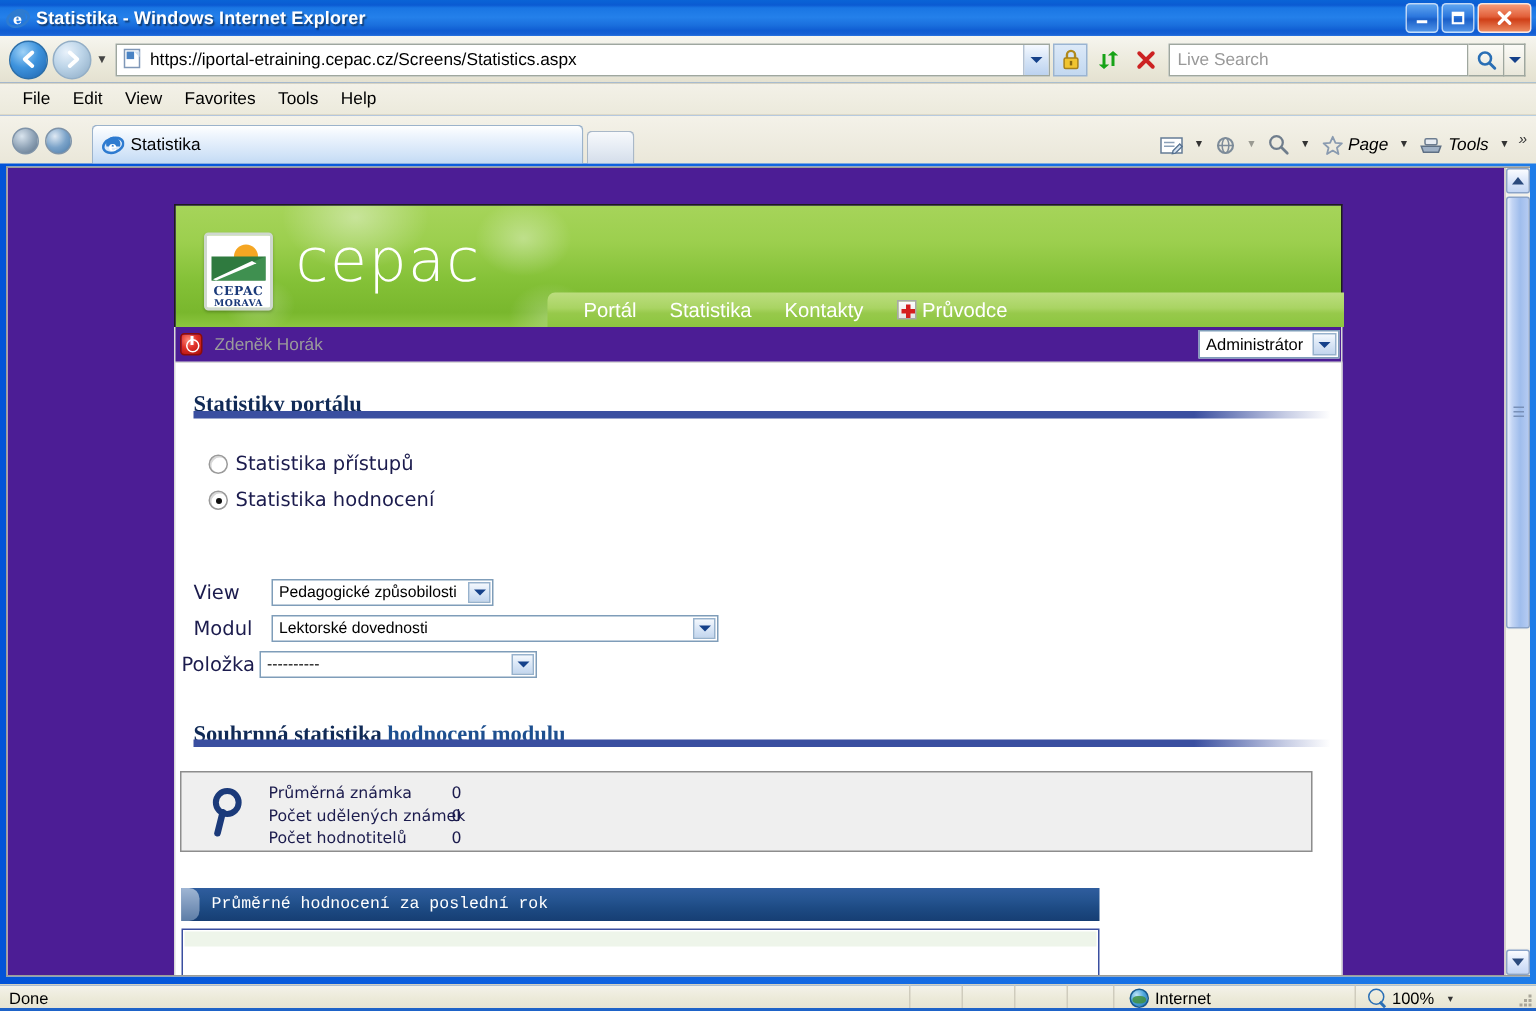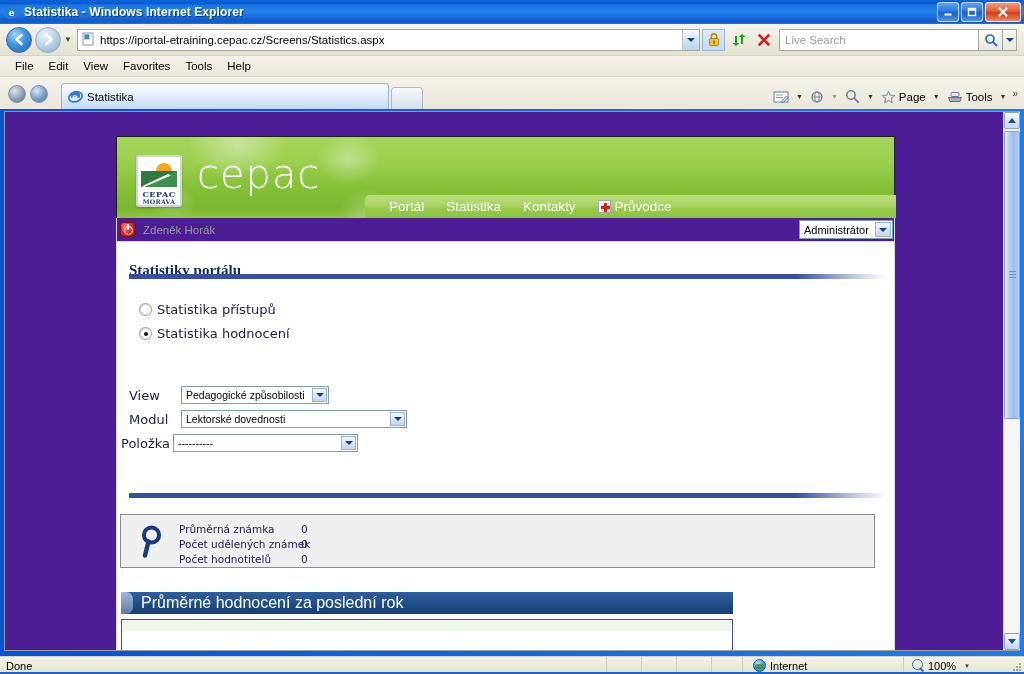--- a/index.html
+++ b/index.html
@@ -210,20 +210,21 @@
     border: 1px solid #a9b8c8;
     border-bottom: none;
     border-radius: 4px 4px 0 0;
     flex: 0 0 auto;
   }
   #tabtools {
     margin-left: auto;
     display: flex; align-items: center;
     margin-bottom: 4px; margin-right: 6px;
     gap: 1px;
+    font-style: italic;
   }
   #tabtools .tt {
     display: flex; align-items: center;
     padding: 1px 3px;
     font-size: 11.5px; color: #000;
   }
   #tabtools .caret { font-size: 7px; color: #333; padding: 0 3px; }
   #tabtools .caret.dim { color: #9a9a92; }
   #tabtools .chev { font-size: 10px; color:#333; margin-left:2px; align-self:flex-start; }
 
@@ -455,22 +456,22 @@
     display: flex; align-items: center;
   }
   #chart-header .nub {
     width: 12px; height: 22px;
     background: linear-gradient(to bottom, #9fb6d4 0%, #7e99bd 50%, #5d7da6 100%);
     border-radius: 0 7px 7px 0;
     flex: 0 0 auto;
     margin-right: 8px;
   }
   #chart-header .ch-label {
-    color: #ffffff; font-size: 16px;
-    font-family: Liberation Sans, sans-serif;
+    color: #ffffff; font-size: 11px;
+    font-family: Liberation Mono, monospace;
   }
   #chart-body {
     position: absolute;
     left: 4px; top: 377px;
     width: 612px; height: 34px;
     background: #ffffff;
     border: 1px solid #3a4fa0;
   }
   #chart-body .inner-tint {
     position: absolute; left: 1px; top: 1px; right: 1px; height: 10px;
@@ -806,37 +807,38 @@
           <span class="form-label">View</span>
           <span class="combo" style="width:148px;">
             <span>Pedagogické způsobilosti</span>
             <span class="btn">
                 <span class="arrow-dn"></span>
               </span>
           </span>
         </div>
         <div class="form-row" style="left:12px; top:168px;">
           <span class="form-label">Modul</span>
-          <span class="combo" style="width:226px;text-align:right;">
+          <span class="combo" style="width:298px;text-align:right;">
             <span>Lektorské dovednosti</span>
             <span class="btn">
                 <span class="arrow-dn"></span>
               </span>
           </span>
         </div>
         <div class="form-row" style="left:4px; top:192px;">
           <span class="form-label">Položka</span>
           <span class="combo" style="width:185px;">
             <span>----------</span>
             <span class="btn">
                 <span class="arrow-dn"></span>
               </span>
           </span>
         </div>
 
+        <h2 class="sec-title" style="left:12px; top:228px;"><span>Souhrnná statistika </span><span class="hl">hodnocení modulu</span></h2>
         <div class="bluebar" style="left:12px; top:251px; width:758px;"></div>
 
         <div id="summary-panel">
           <span id="mag-icon">
             <svg width="26" height="34" viewBox="0 0 26 34">
               <circle cx="12.5" cy="11" r="7.6" fill="none" stroke="#1b3a7a" stroke-width="4"></circle>
               <path d="M9.5 17.5 L6 31.5" stroke="#1b3a7a" stroke-width="4.4" stroke-linecap="round"></path>
             </svg>
           </span>
           <span class="stat-line" style="left:58px; top:8px;">Průměrná známka</span>

